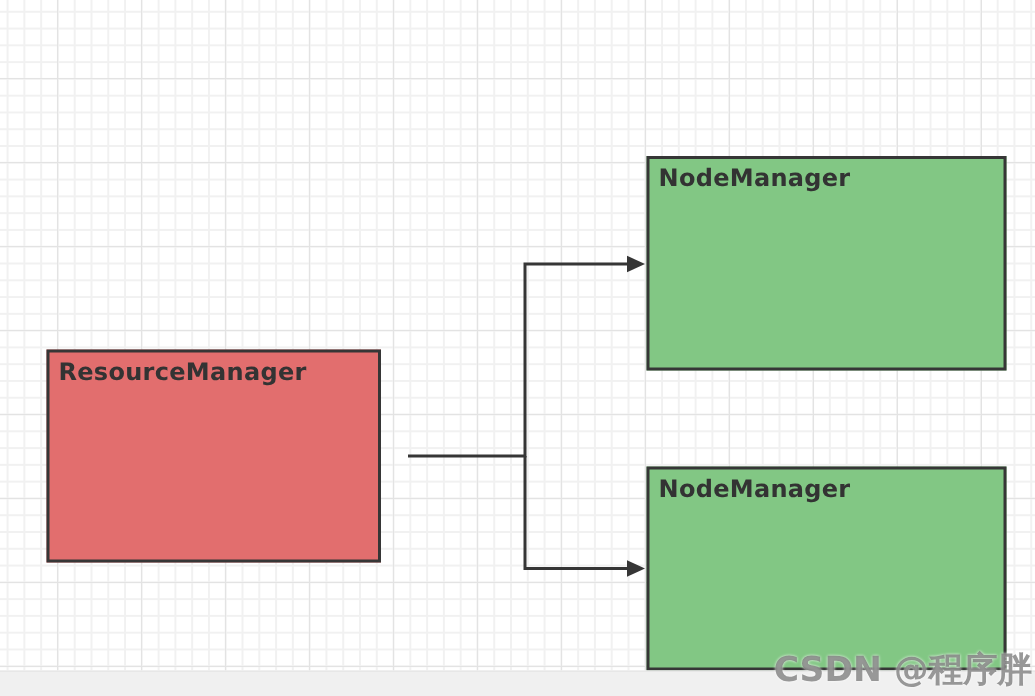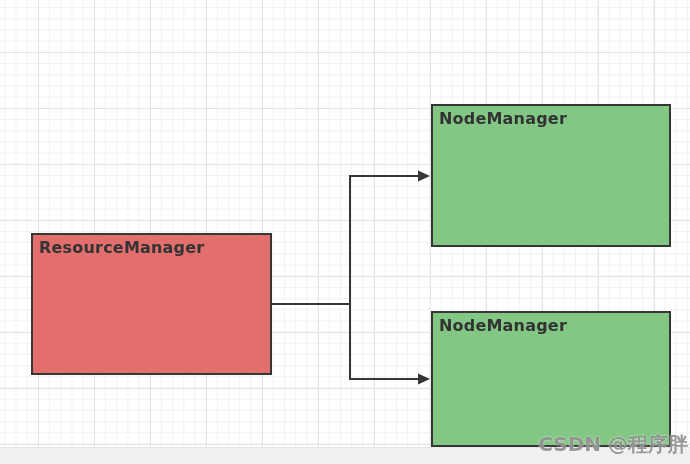--- a/index.html
+++ b/index.html
@@ -60,28 +60,28 @@
     box-sizing: border-box;
     border: 2px solid #363636;
     padding: 3px 6px 0 6px;
     font-size: 16px;
     font-weight: bold;
     color: #333333;
     letter-spacing: 0.2px;
   }
   .node-red   { background: #e26e6e; }
   .node-green { background: #82c784; }
-  .node-resource-manager { left: 31px;  top: 233px; width: 241px; height: 142px; }
+  .node-resource-manager { left: 31px;  top: 233px; width: 223px; height: 142px; }
   .node-node-manager-1   { left: 431px; top: 104px; width: 240px; height: 143px; }
   .node-node-manager-2   { left: 431px; top: 311px; width: 240px; height: 136px; }
   .watermark {
     position: absolute;
     right: 2px;
     top: 431px;
-    font-size: 20px;
+    font-size: 23px;
     font-weight: bold;
     color: rgba(118, 118, 118, 0.75);
     text-shadow: 0 0 2px rgba(255, 255, 255, 0.9);
     white-space: nowrap;
     z-index: 5;
   }
 </style>
 </head>
 <body>
 

